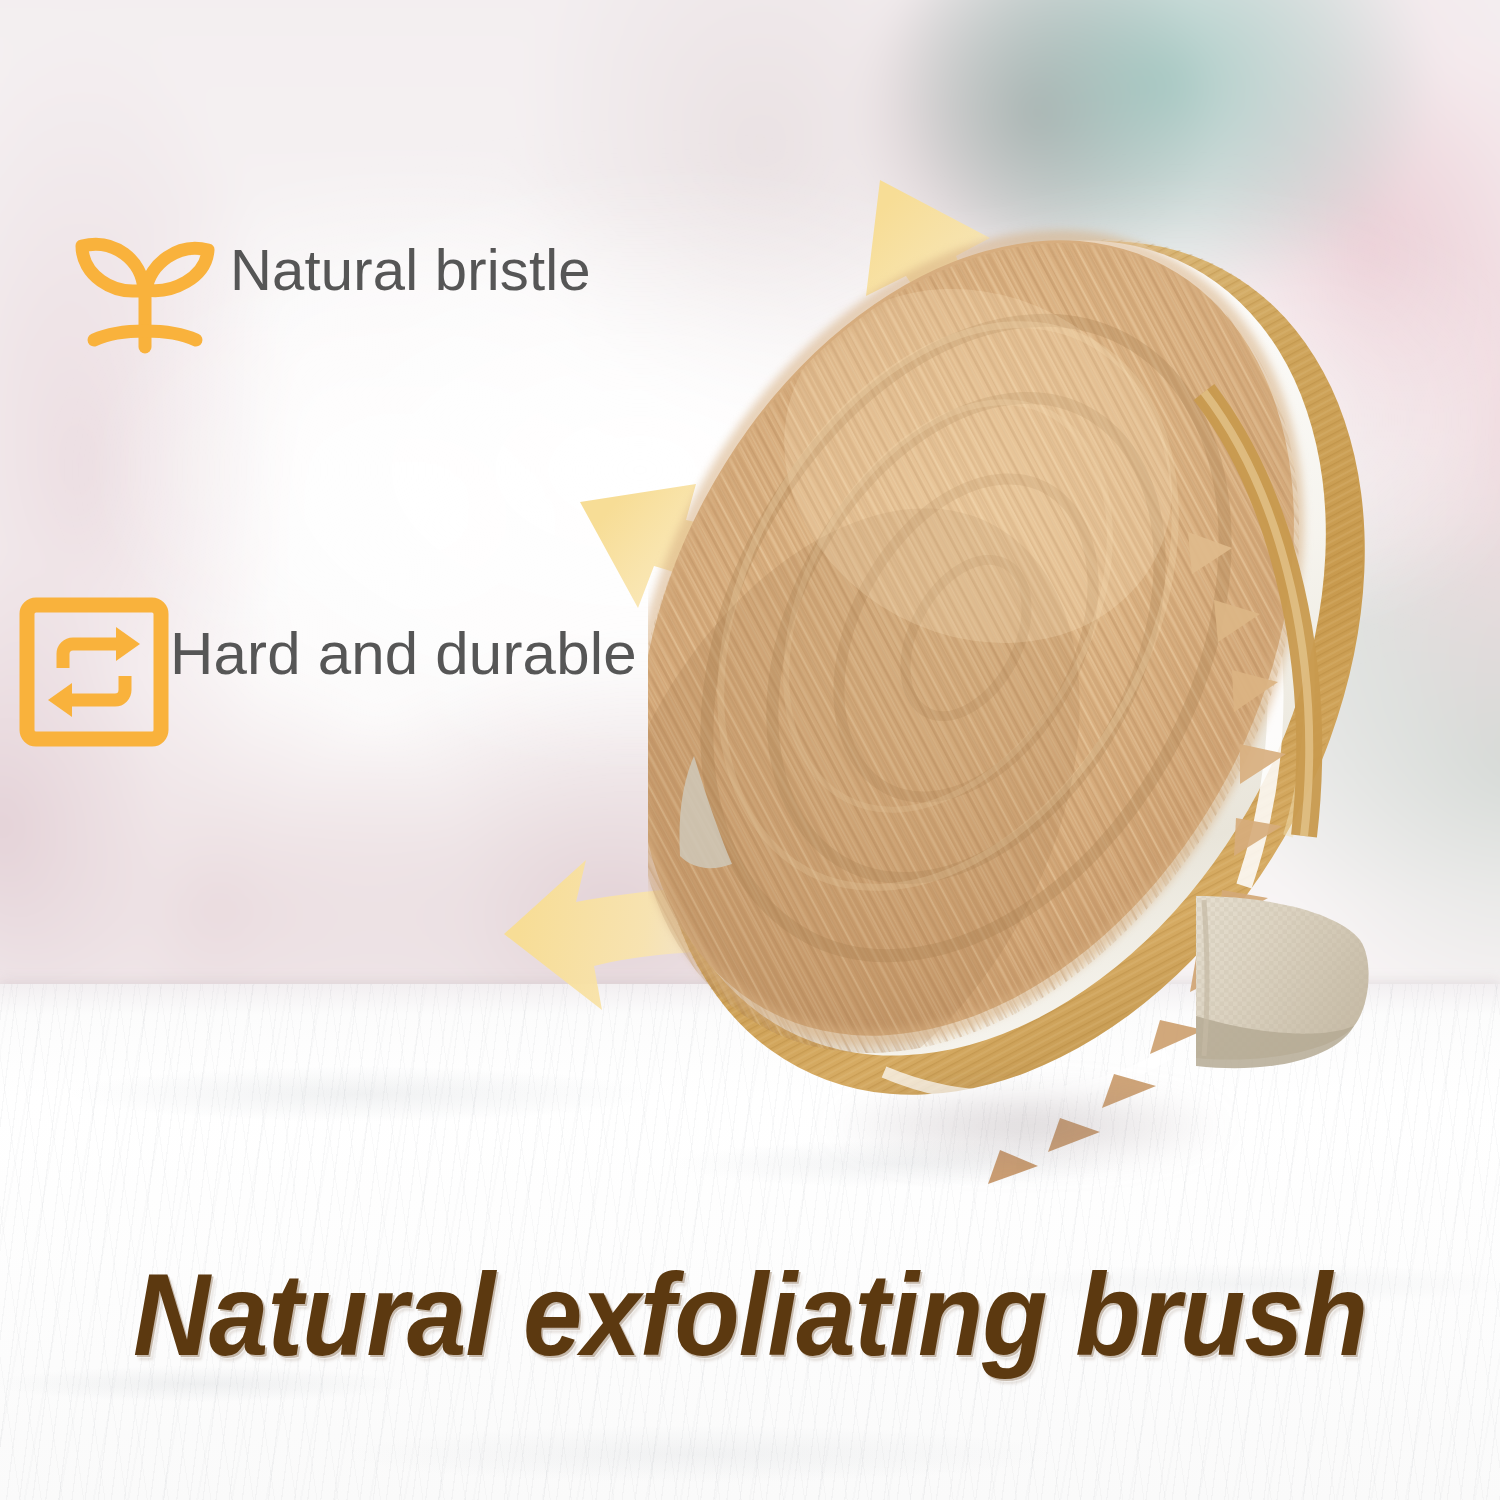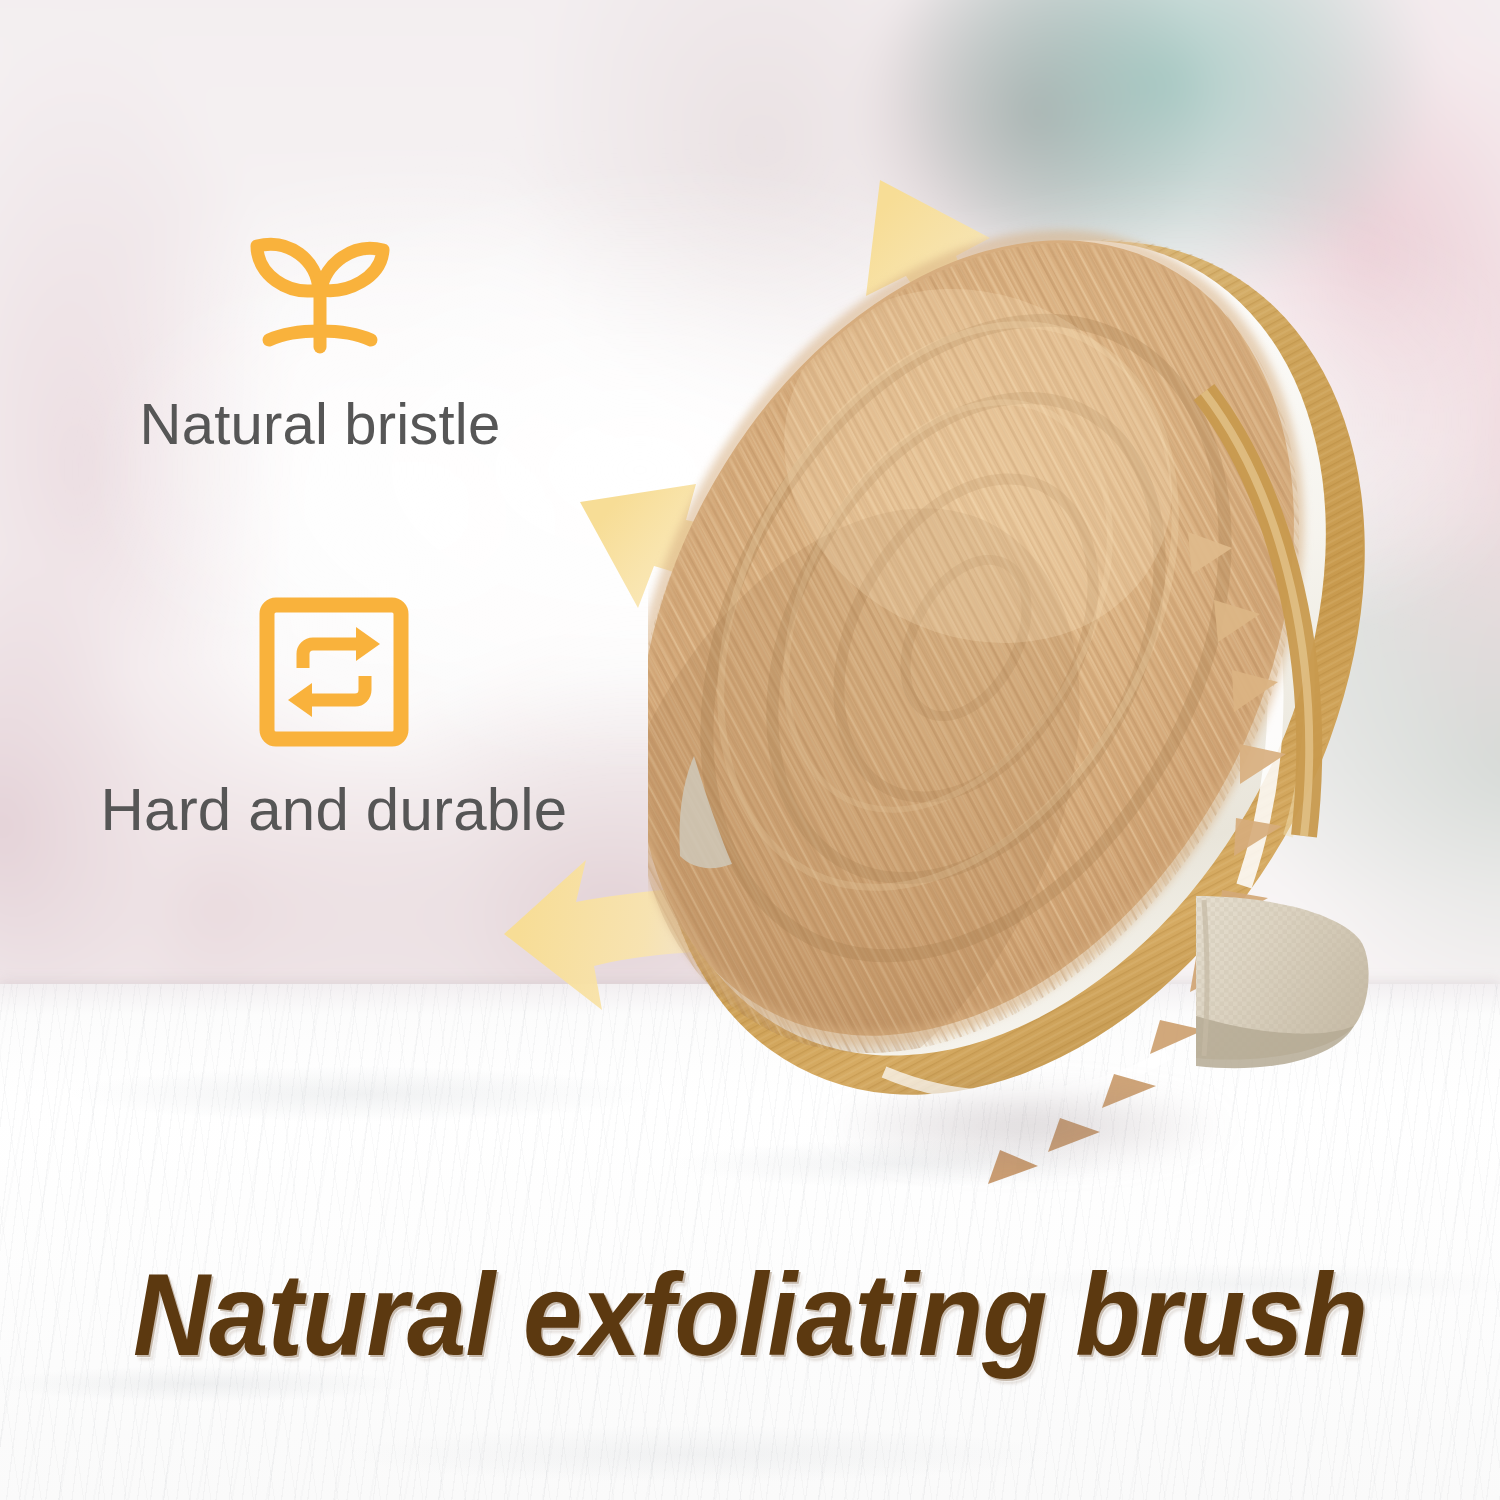--- a/index.html
+++ b/index.html
@@ -66,23 +66,23 @@
       radial-gradient(ellipse 300px 26px at 200px 400px, rgba(120,130,140,.10) 0%, rgba(255,255,255,0) 70%),
       radial-gradient(ellipse 500px 40px at 700px 470px, rgba(120,130,140,.08) 0%, rgba(255,255,255,0) 72%);
   }
   .marble-edge{
     position:absolute;left:0;right:0;top:984px;height:22px;
     background:linear-gradient(180deg, rgba(190,178,184,.55) 0%, rgba(255,255,255,0) 100%);
     filter:blur(7px);
   }
 
   
-  .feature{position:absolute;display:flex;flex-direction:column;align-items:center;}
+  .feature{position:absolute;display:flex;flex-direction:row;}
   #feature-0{left:60px;top:216px;width:520px;}
-  #feature-1{left:4px;top:596px;width:660px;}
+  #feature-1{left:18px;top:596px;width:660px;}
 
   .feature-icon{display:block;}
   .feature-label{
     margin-top:24px;
     font-family:"Liberation Sans",sans-serif;
     font-size:58px;
     font-weight:400;
     color:#565656;
     letter-spacing:.2px;
     white-space:nowrap;

